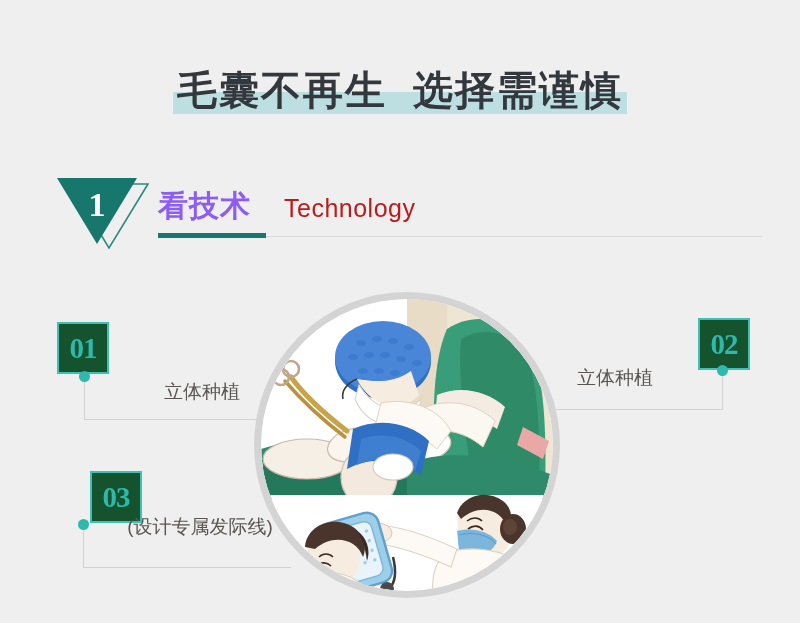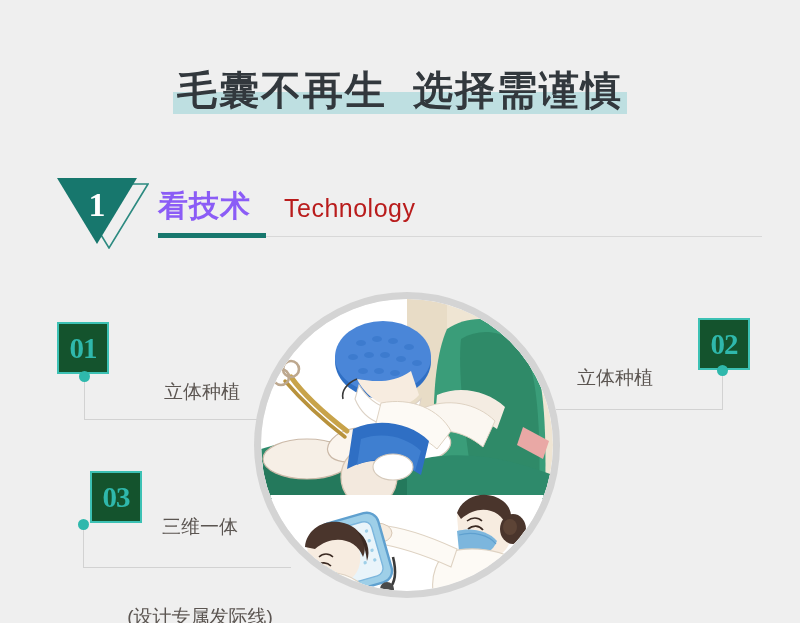--- a/index.html
+++ b/index.html
@@ -398,15 +398,14 @@
 <div class="dot" id="dot-02"></div>
 <div class="callout-text ct-center" id="text-02">
   <span class="l1">立体种植</span>
 </div>
 
 <div class="badge" id="badge-03">
   <span class="badge-num">03</span>
 </div>
 <div class="dot" id="dot-03"></div>
 <div class="callout-text ct-center" id="text-03">
-  <span class="l1">三维一体</span>
   <span class="l2">(设计专属发际线)</span>
 </div>
 
 </body></html>

